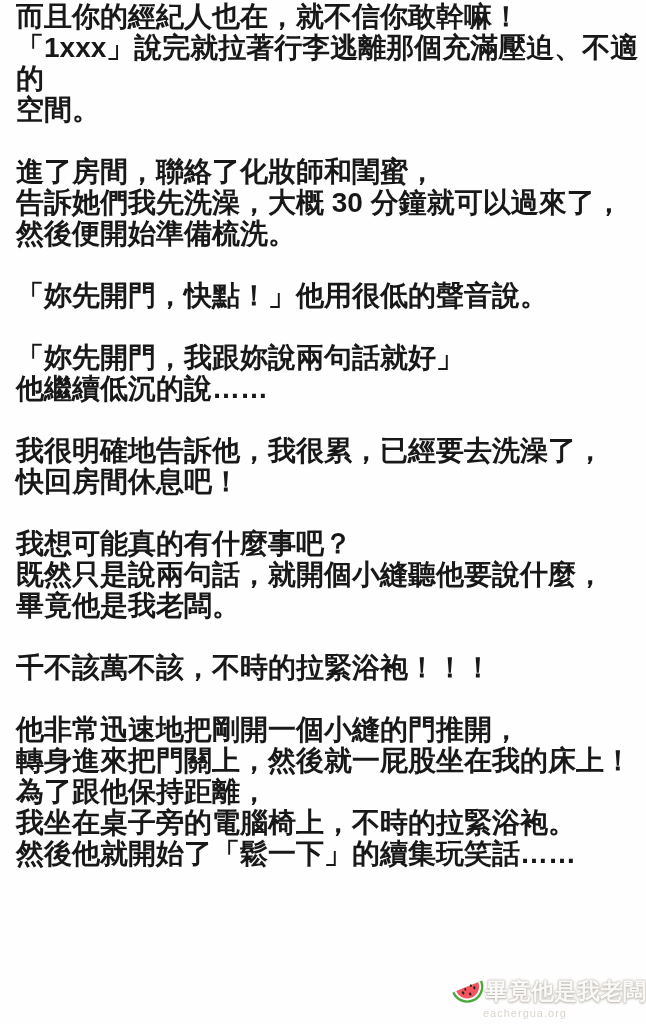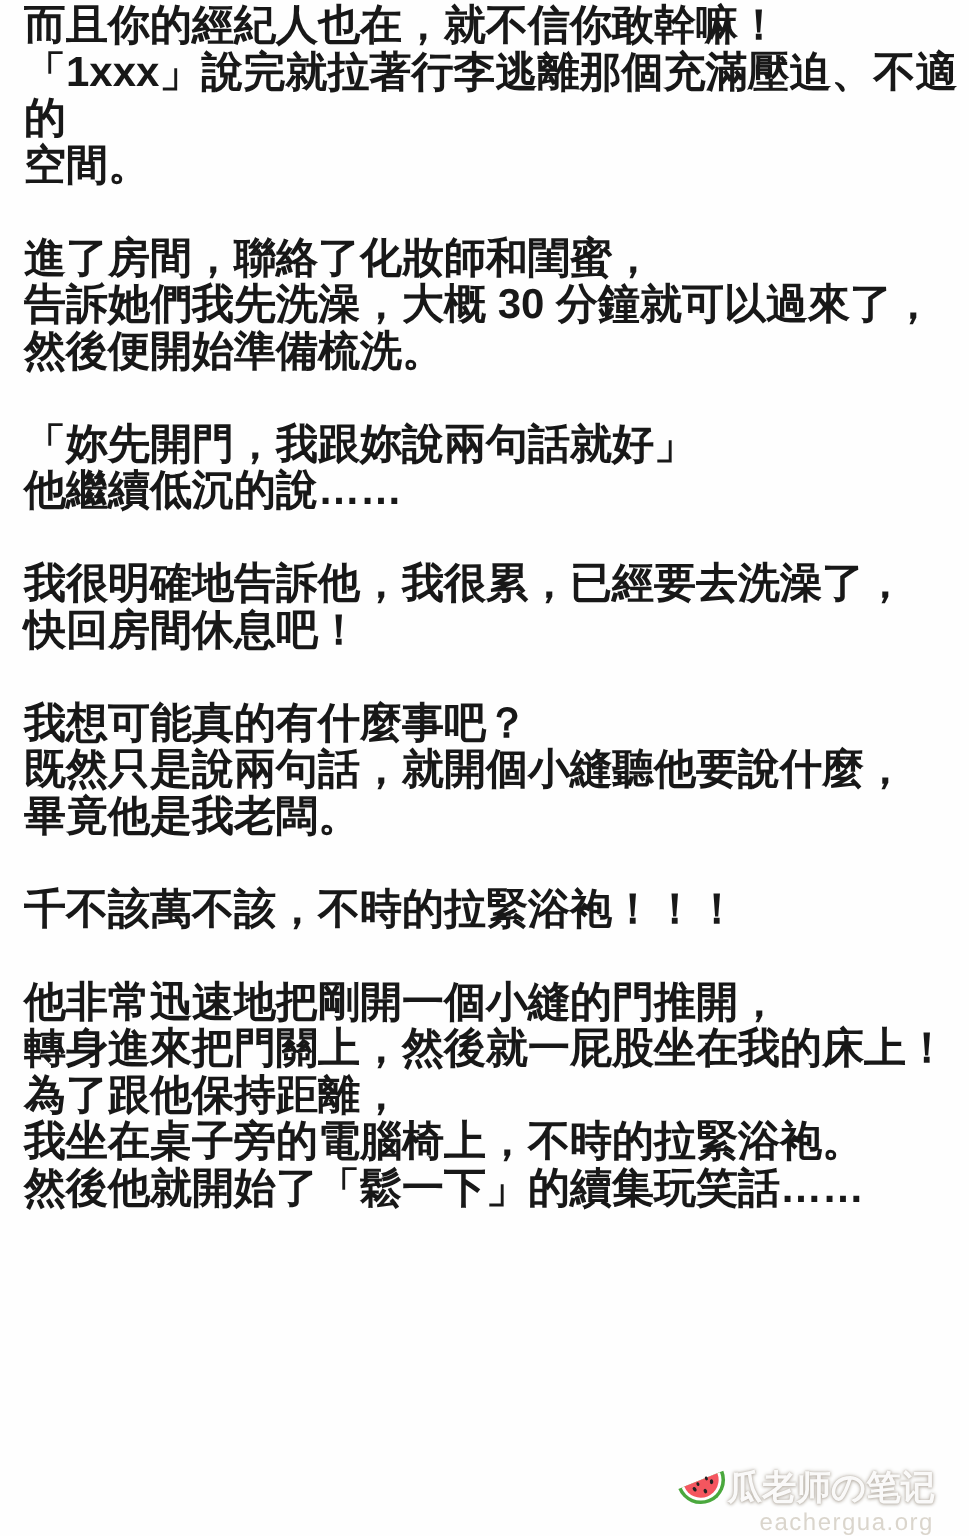--- a/index.html
+++ b/index.html
@@ -58,37 +58,37 @@
     font-weight: bold;
     white-space: nowrap;
     color: rgba(255, 255, 255, 0.92);
     text-shadow: 0 0 3px rgba(187, 180, 171, 0.95),
                  0 0 1px rgba(187, 180, 171, 0.9),
                  0 1px 2px rgba(187, 180, 171, 0.8);
   }
   .wm-url {
     margin-top: -3px;
     margin-left: 33px;
-    font-size: 16px;
+    font-size: 11px;
     letter-spacing: 1px;
     color: rgba(214, 208, 199, 0.9);
     text-shadow: 0 0 1px rgba(255,255,255,0.7);
-    text-align: center;
   }
 </style>
 </head>
 <body>
 
 <main class="article">
   <p class="para">而且你的經紀人也在，就不信你敢幹嘛！
 「1xxx」說完就拉著行李逃離那個充滿壓迫、不適的
 空間。</p>
   <p class="para">進了房間，聯絡了化妝師和閨蜜，
 告訴她們我先洗澡，大概 30 分鐘就可以過來了，
 然後便開始準備梳洗。</p>
+  <p class="para">「妳先開門，快點！」他用很低的聲音說。</p>
   <p class="para">「妳先開門，我跟妳說兩句話就好」
 他繼續低沉的說……</p>
   <p class="para">我很明確地告訴他，我很累，已經要去洗澡了，
 快回房間休息吧！</p>
   <p class="para">我想可能真的有什麼事吧？
 既然只是說兩句話，就開個小縫聽他要說什麼，
 畢竟他是我老闆。</p>
   <p class="para">千不該萬不該，不時的拉緊浴袍！！！</p>
   <p class="para">他非常迅速地把剛開一個小縫的門推開，
 轉身進來把門關上，然後就一屁股坐在我的床上！
@@ -106,16 +106,16 @@
           <path d="M5.5 15 A14.5 14.5 0 0 0 34.5 15 Z" fill="#ffffff"></path>
           <path d="M7.5 15 A12.5 12.5 0 0 0 32.5 15 Z" fill="#f4565f"></path>
           <ellipse cx="13.5" cy="19.5" rx="1.2" ry="1.7" fill="#222222" transform="rotate(-15 13.5 19.5)"></ellipse>
           <ellipse cx="20" cy="23.5" rx="1.2" ry="1.7" fill="#222222"></ellipse>
           <ellipse cx="26.5" cy="19" rx="1.2" ry="1.7" fill="#222222" transform="rotate(15 26.5 19)"></ellipse>
           <ellipse cx="17" cy="17" rx="1" ry="1.4" fill="#222222"></ellipse>
           <ellipse cx="24" cy="15.5" rx="1" ry="1.4" fill="#222222"></ellipse>
         </g>
       </svg>
     </span>
-    <span class="wm-title">瓜老师の笔记</span>
+    <span class="wm-title">畢竟他是我老闆</span>
   </div>
   <div class="wm-url">eachergua.org</div>
 </div>
 
 </body></html>

